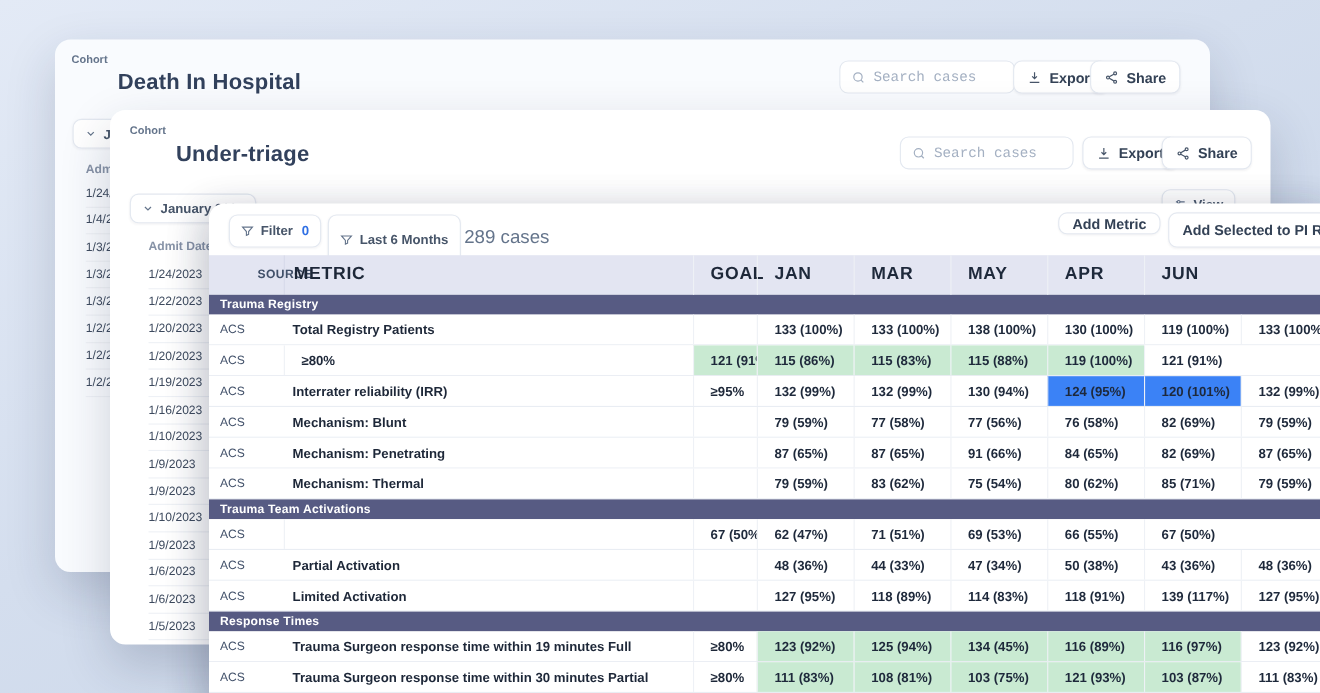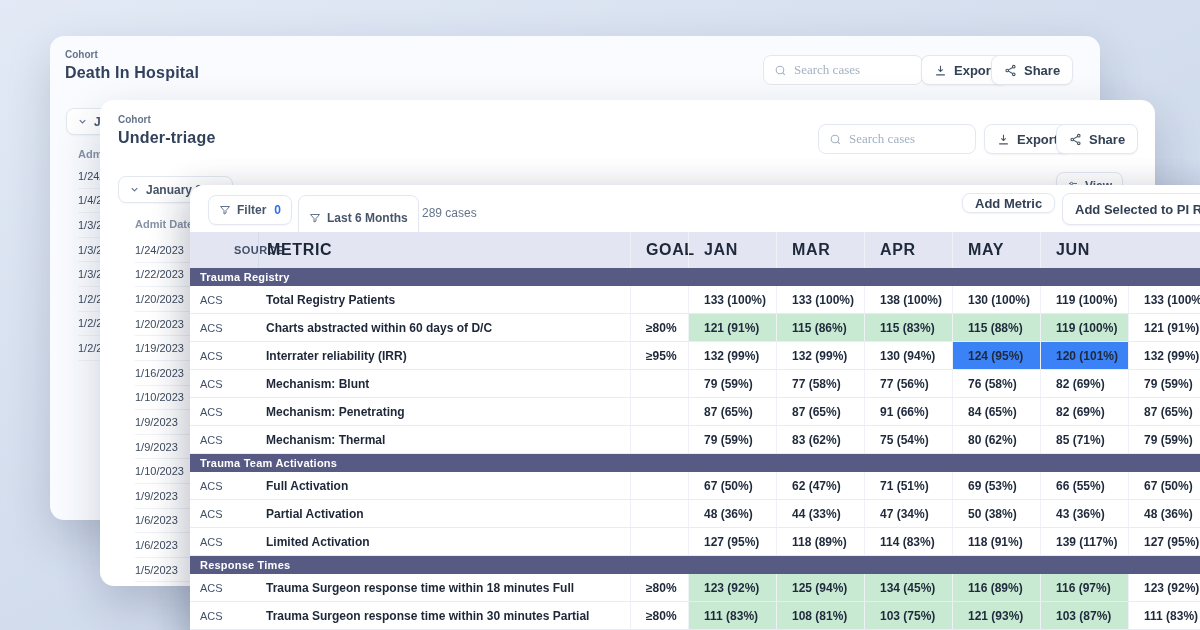--- a/index.html
+++ b/index.html
@@ -13,45 +13,45 @@
   .card { position:absolute; background:#fff; border-radius:14px;
           box-shadow:0 18px 45px rgba(30,41,70,.18); }
   #back-card { left:50px; top:36px; width:1050px; height:484px; background:#f9fbfe; z-index:1; overflow:hidden; }
   #mid-card  { left:100px; top:100px; width:1055px; height:486px; z-index:2; overflow:hidden;
                box-shadow:0 18px 45px rgba(30,41,70,.20); }
   #panel     { left:190px; top:185px; width:1030px; height:460px; z-index:3;
                box-shadow:-12px 0 30px rgba(30,41,70,.10), 0 14px 40px rgba(30,41,70,.22); }
 
   .hd { position:absolute; left:16px; top:13px; }
   .cohort-label { font-size:10px; font-weight:700; color:#64748b; }
-  .card-title   { font-size:16px; font-weight:700; color:#32415c; margin-top:4px; letter-spacing:.2px; }
+  .card-title   { font-size:20px; font-weight:700; color:#32415c; margin-top:4px; letter-spacing:.2px;margin-left:42px; }
 
   .search { position:absolute; display:flex; align-items:center; gap:7px; height:30px;
             padding:0 10px; border:1px solid #e3e8f0; border-radius:8px; background:#fff; }
   .search input { border:0; outline:none; font-size:13px; color:#7f1d1d; width:110px;
-                  font-family:Liberation Serif, serif; background:transparent; }
+                  font-family:Liberation Mono, monospace; background:transparent; }
   .search input::placeholder { color:#a4b0c2; }
 
   .btn { position:absolute; display:flex; align-items:center; gap:7px; height:30px; padding:0 12px;
          border:1px solid #e3e8f0; border-radius:8px; background:#fff; font-size:13px; font-weight:600;
          color:#334155; box-shadow:0 1px 2px rgba(15,23,42,.05); white-space:nowrap; cursor:pointer; }
   .btn svg { flex:0 0 auto; }
 
   .chip { position:absolute; display:flex; align-items:center; gap:6px; height:27px; padding:0 10px;
           border:1px solid #e3e8f0; border-radius:8px; background:#fff; font-size:12px; font-weight:600;
           color:#475569; white-space:nowrap; box-shadow:0 1px 2px rgba(15,23,42,.04); cursor:pointer; }
   .chip .count { color:#2f6fe4; font-weight:700; margin-left:2px; }
 
   .col-head { position:absolute; font-size:11px; font-weight:700; color:#8793a7; }
   .date-list { position:absolute; width:200px; }
   .date-row { height:24.6px; display:flex; align-items:center; font-size:11px; color:#3d4a5e;
               border-bottom:1px solid #eef1f6; width:150px; }
 
   
-  .cases-label { position:absolute; left:232px; top:21px; font-size:12px; color:#64748b; }
+  .cases-label { position:absolute; left:232px; top:21px; font-size:17px; color:#64748b; }
 
   
   .table-wrap { position:absolute; left:0; top:47px; width:1030px; }
   .grid-row { display:grid; grid-template-columns:68px 372px 58px repeat(6,88px); align-items:stretch; }
   .thead { background:#e3e5f2; height:36px; }
   .hcell { display:flex; align-items:center; font-size:16px; font-weight:700; color:#414b63;
            letter-spacing:.04em; border-left:1px solid rgba(120,130,170,.10); }
   .hcell:first-child { border-left:0;padding-left:44px; }
   .section-row { height:18px; background:#575b83; display:flex; align-items:center; padding-left:10px; }
   .section-label { font-size:11px; font-weight:700; color:#ffffff; letter-spacing:.02em; }
@@ -196,42 +196,41 @@
     <span>Add Selected to PI Review</span>
   </button>
 
   <div class="table-wrap">
     <div class="grid-row thead">
         <div class="hcell c-source">SOURCE</div>
         <div class="hcell c-metric">METRIC</div>
         <div class="hcell c-goal">GOAL</div>
         <div class="hcell c-val">JAN</div>
         <div class="hcell c-val">MAR</div>
+        <div class="hcell c-val">MAY</div>
         <div class="hcell c-val">APR</div>
-        <div class="hcell c-val">MAY</div>
         <div class="hcell c-val">JUN</div>
       </div>
     <div>
         <div class="section-row">
           <span class="section-label">Trauma Registry</span>
         </div>
         <div class="grid-row data-row">
           <div class="cell c-source">ACS</div>
           <div class="cell c-metric">Total Registry Patients</div>
           <div class="cell c-goal"></div>
           <div class="cell c-val ">133 (100%)</div>
           <div class="cell c-val ">133 (100%)</div>
           <div class="cell c-val ">138 (100%)</div>
           <div class="cell c-val ">130 (100%)</div>
           <div class="cell c-val ">119 (100%)</div>
           <div class="cell c-val ">133 (100%)</div>
         </div>
         <div class="grid-row data-row">
           <div class="cell c-source">ACS</div>
-          <div class="cell c-metric">Charts abstracted within 60 days of D/C</div>
           <div class="cell c-goal">≥80%</div>
           <div class="cell c-val good">121 (91%)</div>
           <div class="cell c-val good">115 (86%)</div>
           <div class="cell c-val good">115 (83%)</div>
           <div class="cell c-val good">115 (88%)</div>
           <div class="cell c-val good">119 (100%)</div>
           <div class="cell c-val ">121 (91%)</div>
         </div>
         <div class="grid-row data-row">
           <div class="cell c-source">ACS</div>
@@ -275,21 +274,20 @@
           <div class="cell c-val ">75 (54%)</div>
           <div class="cell c-val ">80 (62%)</div>
           <div class="cell c-val ">85 (71%)</div>
           <div class="cell c-val ">79 (59%)</div>
         </div>
         <div class="section-row">
           <span class="section-label">Trauma Team Activations</span>
         </div>
         <div class="grid-row data-row">
           <div class="cell c-source">ACS</div>
-          <div class="cell c-metric">Full Activation</div>
           <div class="cell c-goal"></div>
           <div class="cell c-val ">67 (50%)</div>
           <div class="cell c-val ">62 (47%)</div>
           <div class="cell c-val ">71 (51%)</div>
           <div class="cell c-val ">69 (53%)</div>
           <div class="cell c-val ">66 (55%)</div>
           <div class="cell c-val ">67 (50%)</div>
         </div>
         <div class="grid-row data-row">
           <div class="cell c-source">ACS</div>
@@ -311,21 +309,21 @@
           <div class="cell c-val ">114 (83%)</div>
           <div class="cell c-val ">118 (91%)</div>
           <div class="cell c-val ">139 (117%)</div>
           <div class="cell c-val ">127 (95%)</div>
         </div>
         <div class="section-row">
           <span class="section-label">Response Times</span>
         </div>
         <div class="grid-row data-row">
           <div class="cell c-source">ACS</div>
-          <div class="cell c-metric">Trauma Surgeon response time within 18 minutes Full</div>
+          <div class="cell c-metric">Trauma Surgeon response time within 19 minutes Full</div>
           <div class="cell c-goal">≥80%</div>
           <div class="cell c-val good">123 (92%)</div>
           <div class="cell c-val good">125 (94%)</div>
           <div class="cell c-val good">134 (45%)</div>
           <div class="cell c-val good">116 (89%)</div>
           <div class="cell c-val good">116 (97%)</div>
           <div class="cell c-val ">123 (92%)</div>
         </div>
         <div class="grid-row data-row">
           <div class="cell c-source">ACS</div>

